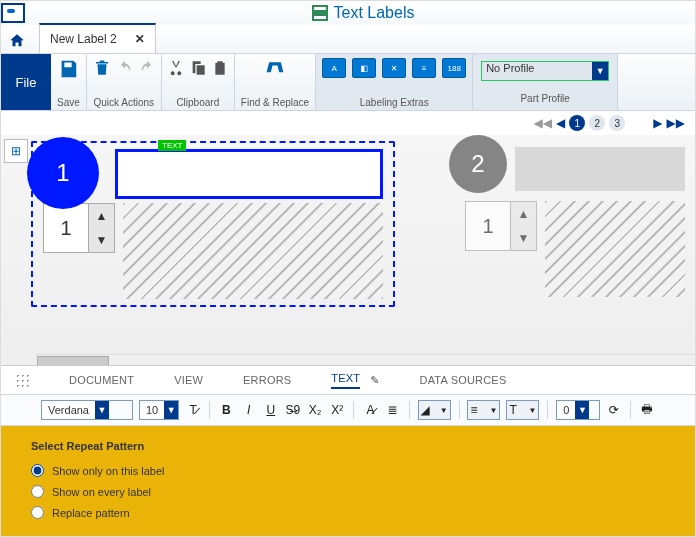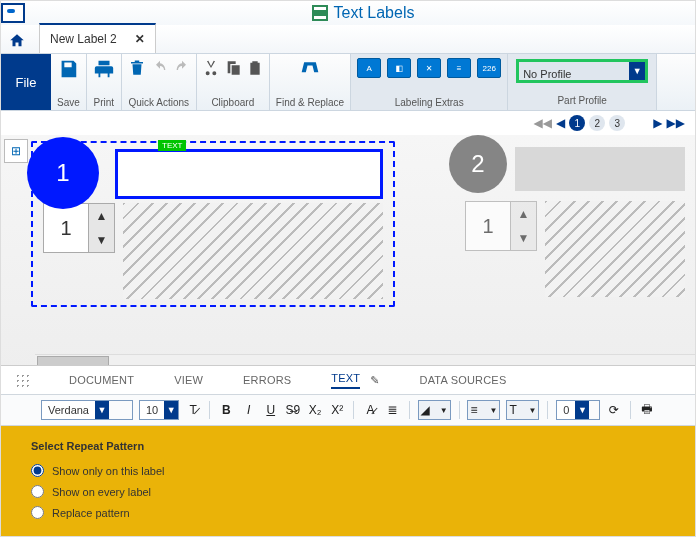--- a/index.html
+++ b/index.html
@@ -15,21 +15,21 @@
 .tabbar .home{width:24px;height:24px;display:flex;align-items:center;justify-content:center;color:#003a8c;font-size:16px;margin-right:10px;cursor:pointer}
 .tabbar .tab{height:28px;border-top:2px solid #003a8c;background:#fff;display:flex;align-items:center;padding:0 10px;font-size:12px;color:#333;gap:18px;border-left:1px solid #ccc;border-right:1px solid #ccc}
 .ribbon{height:56px;background:linear-gradient(#fdfdfd,#ebf1f6);border-top:1px solid #ccd6e0;border-bottom:1px solid #ccd6e0;display:flex}
 .file-btn{width:50px;background:#003a8c;color:#fff;display:flex;align-items:center;justify-content:center;font-size:13px;cursor:pointer}
 .rgroup{display:flex;flex-direction:column;align-items:center;justify-content:space-between;padding:4px 6px 2px;border-right:1px solid #ccd6e0}
 .rgroup .icons{display:flex;gap:6px;align-items:center}
 .rgroup .lbl{font-size:10px;color:#555;white-space:nowrap;margin-top:auto}
 .ribbon svg{display:block}
 .extras .icons span{width:22px;height:18px;background:#0078d4;border:1px solid #005a9e;border-radius:2px;display:flex;align-items:center;justify-content:center;color:#fff;font-size:8px}
 .profile-group{flex-direction:column;justify-content:center;padding:4px 8px}
-.profile-dd{width:122px;height:18px;border:3px solid #22c55e;background:#dfe6ee;display:flex;align-items:flex-end;justify-content:space-between;font-size:11px;padding-left:4px;cursor:pointer}
+.profile-dd{width:122px;height:18px;border:1px solid #22c55e;background:#dfe6ee;display:flex;align-items:flex-start;justify-content:space-between;font-size:11px;padding-left:4px;cursor:pointer}
 .profile-dd .caret{width:16px;height:100%;background:#003a8c;color:#fff;display:flex;align-items:center;justify-content:center;font-size:9px}
 .nav{height:20px;display:flex;align-items:center;justify-content:flex-end;gap:4px;padding:2px 10px;background:#fff}
 .nav .tri{display:inline-block;cursor:pointer}
 .nav .page{width:16px;height:16px;border-radius:50%;background:#dfe6ee;color:#333;font-size:10px;display:flex;align-items:center;justify-content:center;cursor:pointer}
 .nav .page.on{background:#003a8c;color:#fff}
 .canvas{height:234px;overflow:hidden;position:relative;background:linear-gradient(#f6f6f6,#eee);display:flex;gap:0}
 .tool-col{width:30px;padding-top:4px;display:flex;justify-content:center}
 .tool-col .pin{width:22px;height:22px;border:1px solid #bbb;background:#fff;display:flex;align-items:center;justify-content:center;color:#0066b3;cursor:pointer;font-size:12px}
 .cardwrap{flex:1;display:flex;gap:60px;padding:6px 0}
 .card{width:360px;height:162px;position:relative}
@@ -95,28 +95,20 @@
     <div class="rgroup">
       <div class="icons">
           <svg width="22" height="22" viewBox="0 0 24 24">
             <path fill="#0066b3" d="M5 3h13l3 3v15H5zM8 5v5h8V5zM7 14h10v5H7z"></path>
           </svg>
         </div>
       <div class="lbl">Save</div>
     </div>
     <div class="rgroup">
       <div class="icons">
-          <svg width="22" height="22" viewBox="0 0 24 24">
-            <path fill="#0066b3" d="M6 3h12v5H6zM4 9h16a2 2 0 012 2v6h-4v4H6v-4H2v-6a2 2 0 012-2zm4 8v4h8v-4z"></path>
-          </svg>
-        </div>
-      <div class="lbl">Print</div>
-    </div>
-    <div class="rgroup">
-      <div class="icons">
         <svg width="18" height="20" viewBox="0 0 24 24">
             <path fill="#0066b3" d="M6 7h12l-1 14H7zM4 4h16v2H4zM9 2h6v2H9z"></path>
           </svg>
         <svg width="16" height="16" viewBox="0 0 24 24">
             <path fill="#bbb" d="M12 5V1L6 7l6 6V9c3 0 6 2 6 6h2c0-5-4-10-8-10z"></path>
           </svg>
         <svg width="16" height="16" viewBox="0 0 24 24">
             <path fill="#bbb" d="M12 5V1l6 6-6 6V9c-3 0-6 2-6 6H4c0-5 4-10 8-10z"></path>
           </svg>
       </div>
@@ -143,21 +135,21 @@
           </svg>
         </div>
       <div class="lbl">Find &amp; Replace</div>
     </div>
     <div class="rgroup extras" style="background:#e2e8ef">
       <div class="icons">
         <span>A</span>
         <span>◧</span>
         <span>✕</span>
         <span>≡</span>
-        <span>226</span>
+        <span>188</span>
       </div>
       <div class="lbl">Labeling Extras</div>
     </div>
     <div class="rgroup profile-group" style="background:#e2e8ef">
       <div class="profile-dd">
         <span>No Profile</span>
         <span class="caret">▼</span>
       </div>
       <div class="lbl" style="margin-top:12px">Part Profile</div>
     </div>

